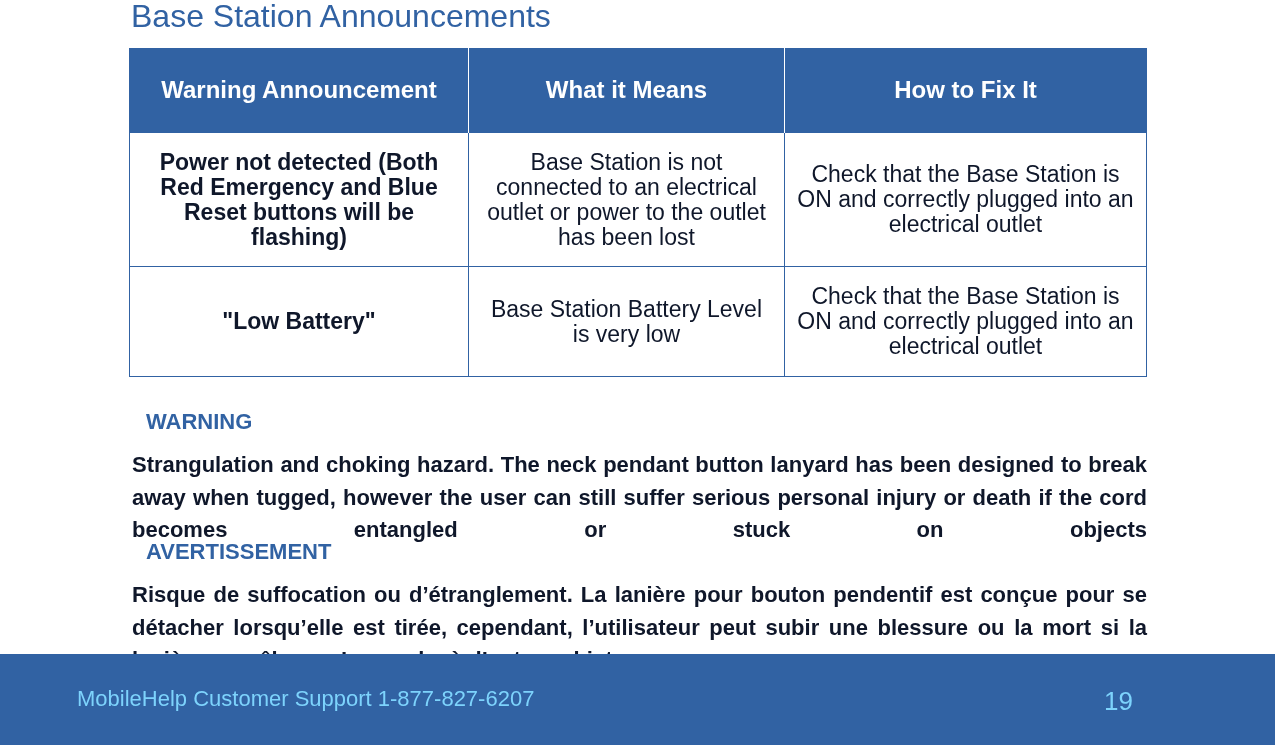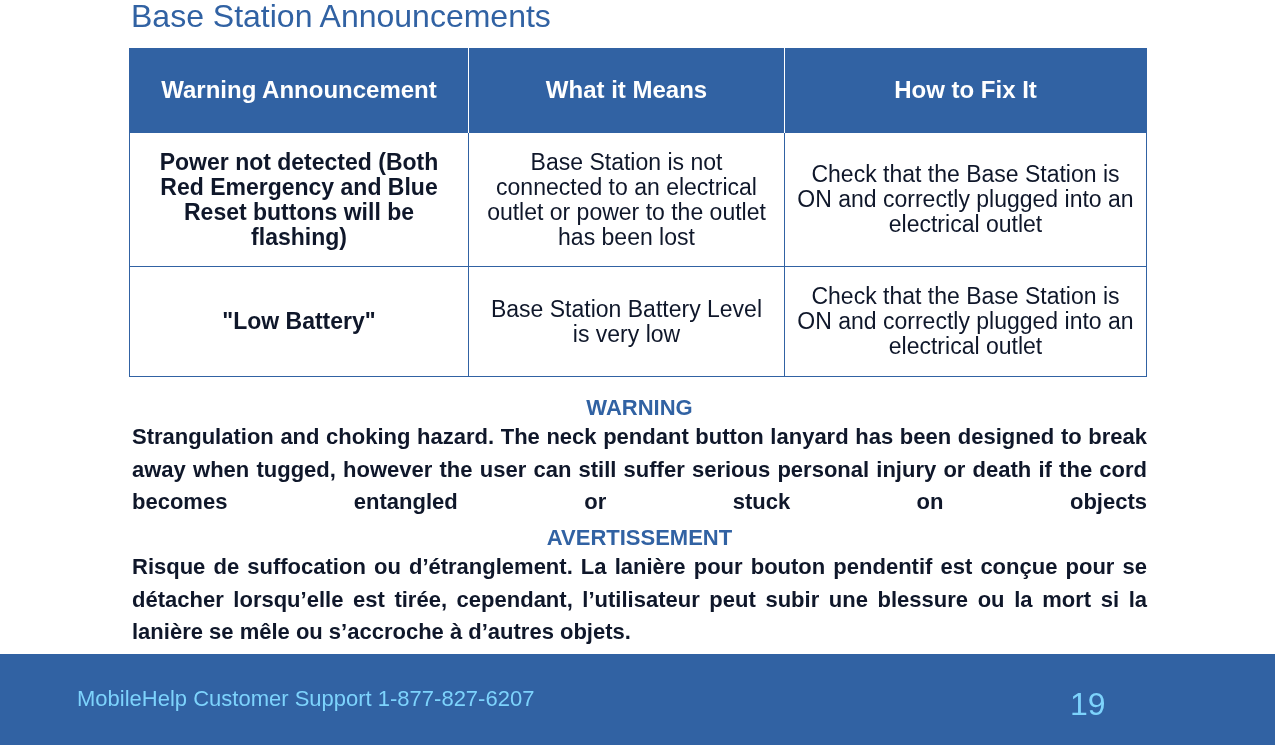--- a/index.html
+++ b/index.html
@@ -66,22 +66,21 @@
     .warn-block {
       position: absolute;
       left: 132px;
       width: 1015px;
     }
     .warn-heading {
       color: #3162a3;
       font-weight: bold;
       font-size: 22px;
       line-height: 26px;
-      margin: 0;
-      text-align: center;
+      margin: 14px;
     }
     .warn-body {
       font-weight: bold;
       font-size: 22px;
       line-height: 32.5px;
       text-align: justify;
       text-align-last: justify;
       margin: 0;
       color: #0f172a;
     }
@@ -96,23 +95,23 @@
       color: #7dd3fc;
     }
     .footer-support {
       position: absolute;
       left: 77px;
       top: 32px;
       font-size: 22px;
     }
     .footer-page {
       position: absolute;
-      left: 1070px;
+      left: 1104px;
       top: 32px;
-      font-size: 32px;
+      font-size: 26px;
     }
   </style>
 </head>
 <body>
 
 <div class="page">
 
   <h1 class="page-title">Base Station Announcements</h1>
 
   <table class="announce">

